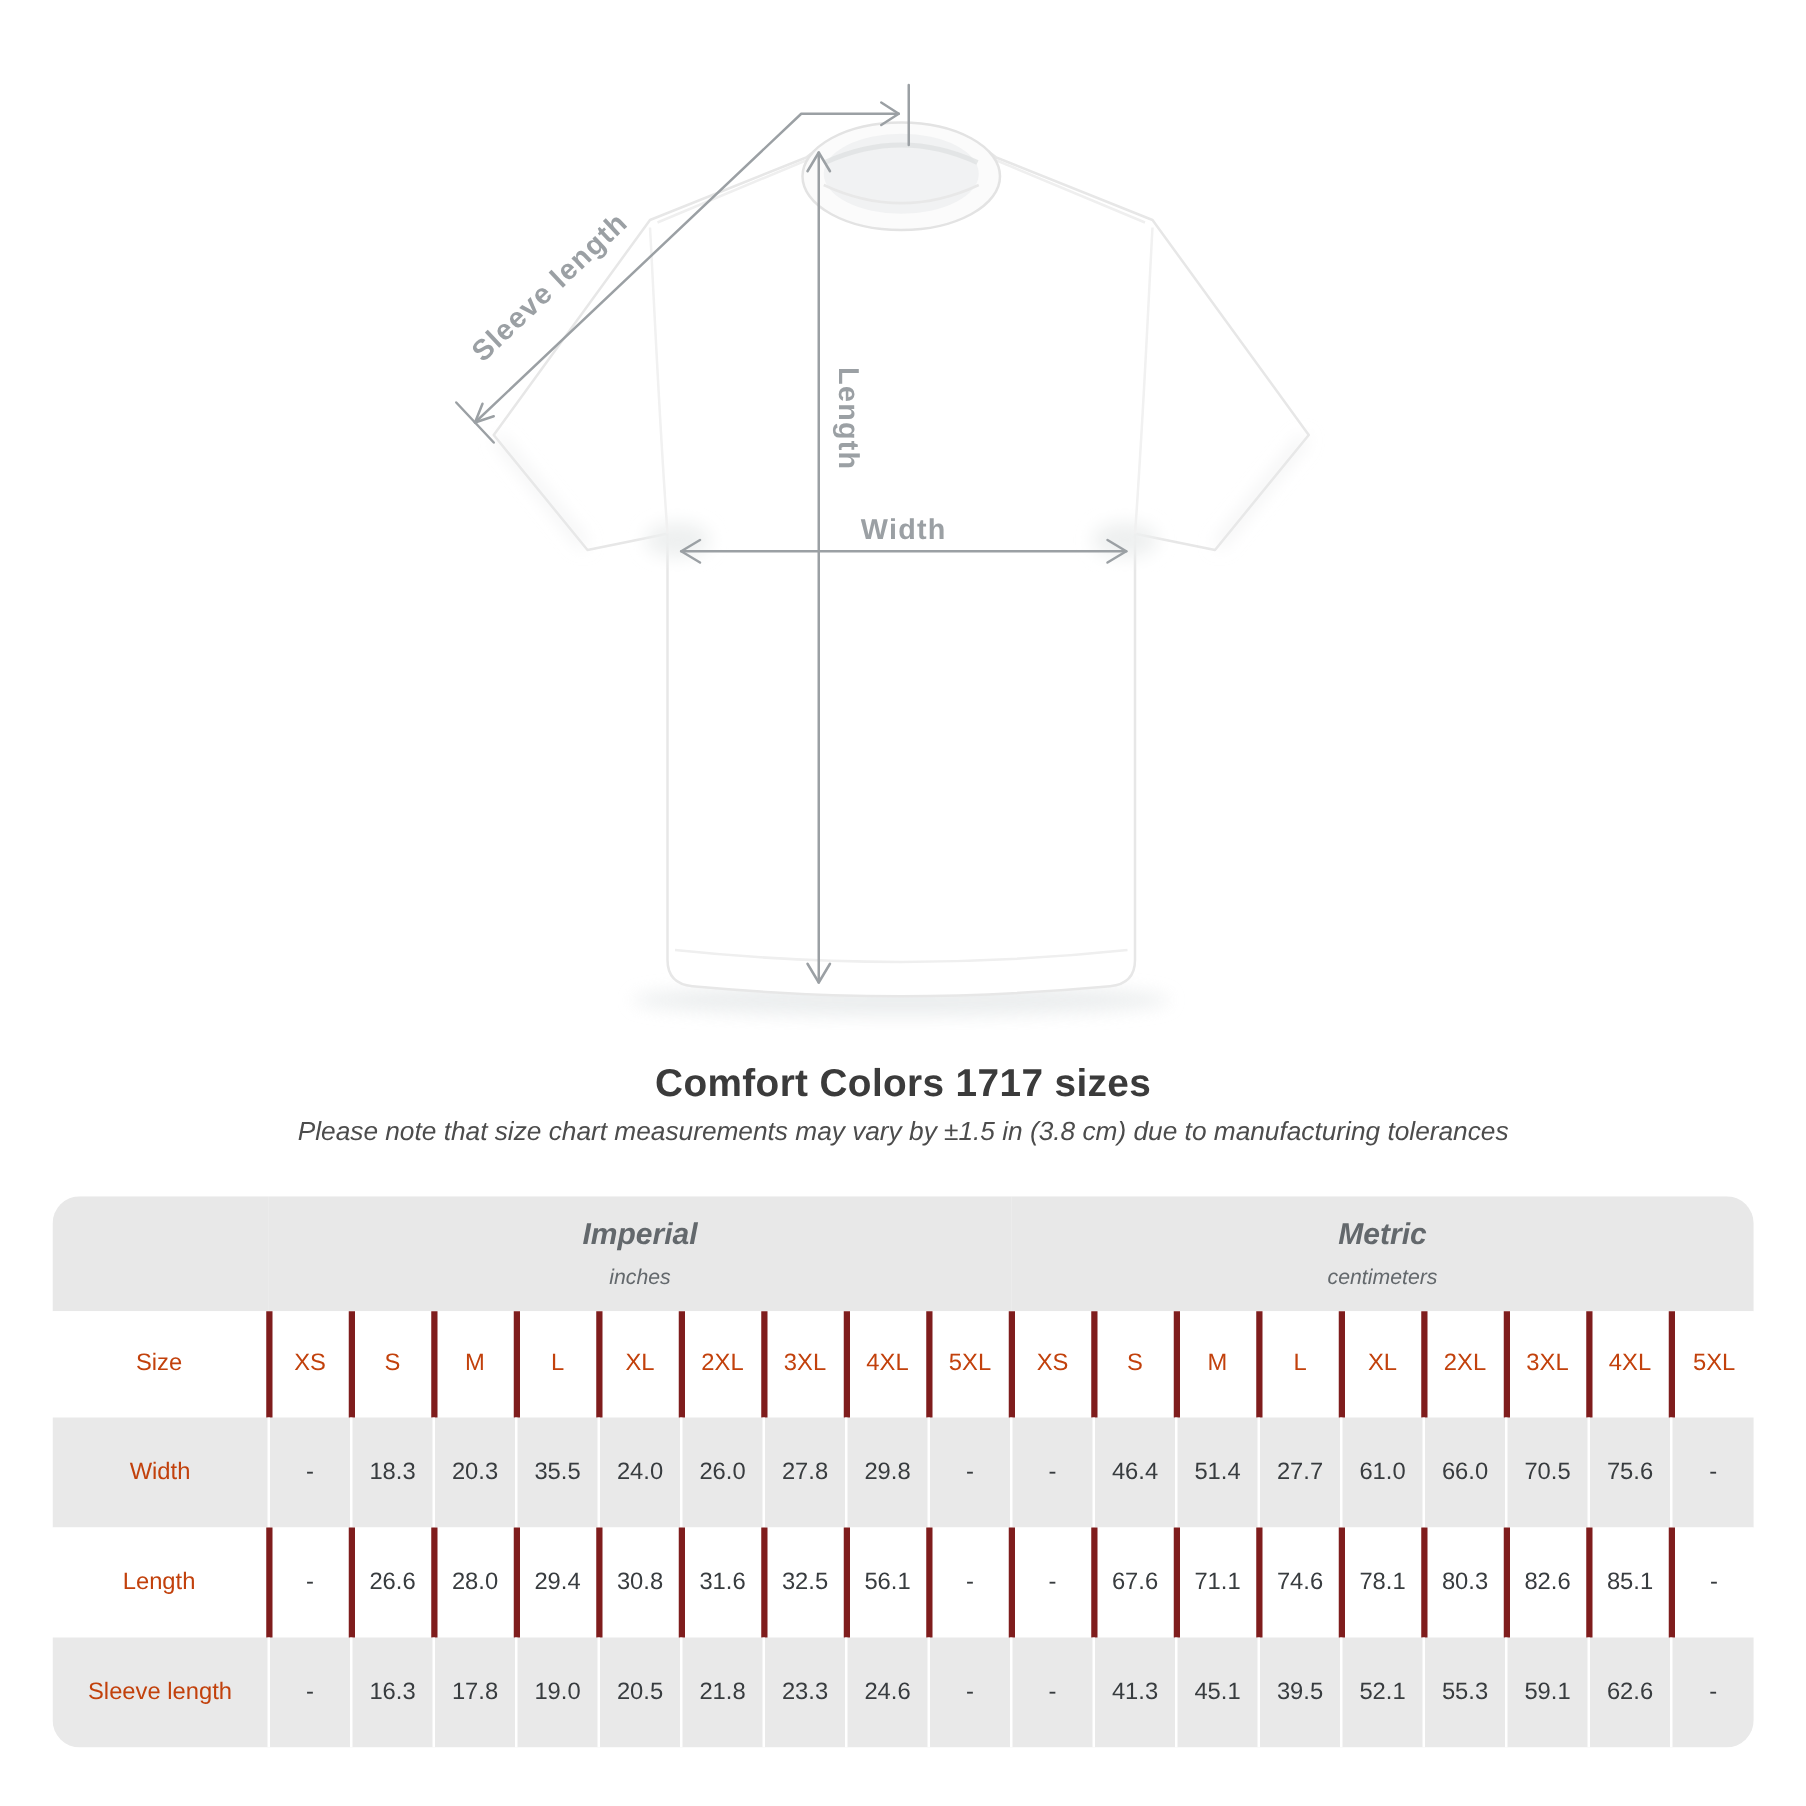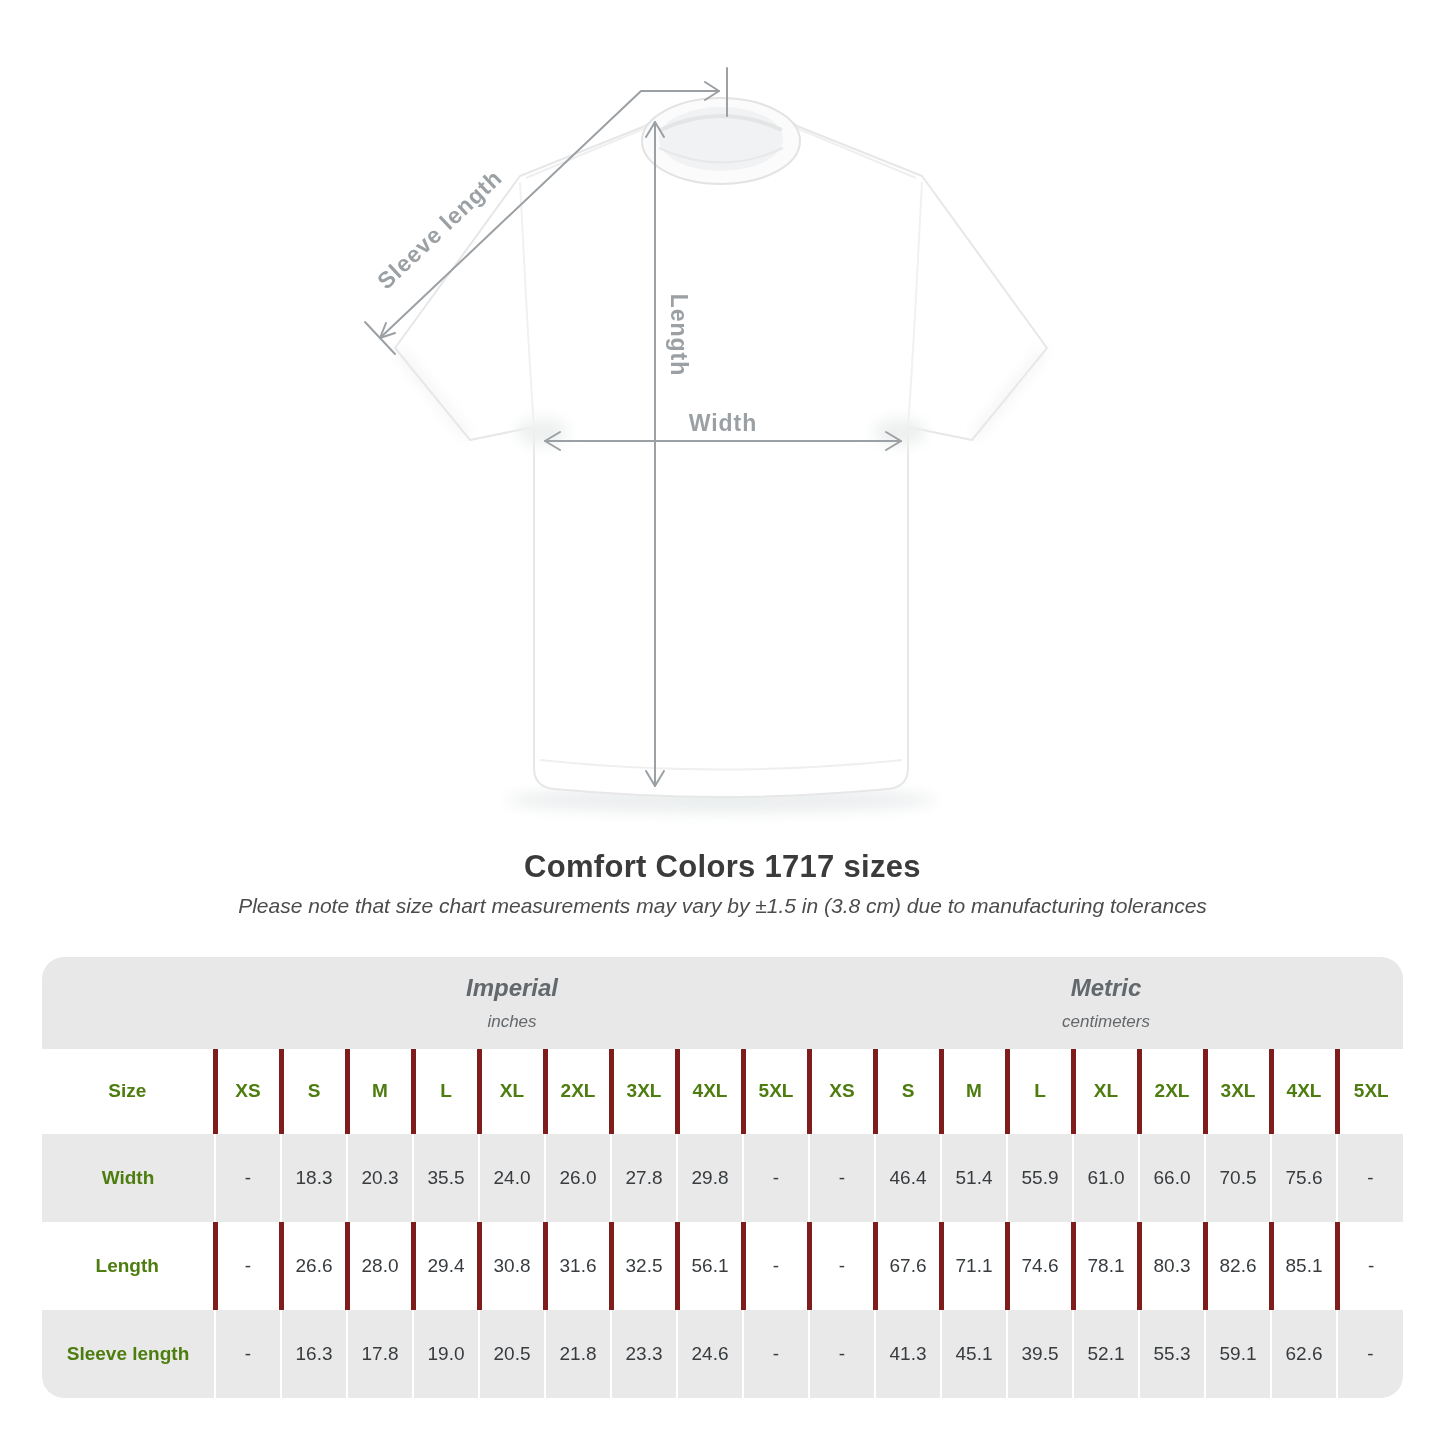--- a/index.html
+++ b/index.html
@@ -23,21 +23,21 @@
     position: absolute; top: 957px; left: 42px; width: 1361px; height: 441px;
     border-radius: 22px; overflow: hidden; background: #ffffff;
   }
   table { width: 100%; height: 100%; border-collapse: collapse; table-layout: fixed; }
   col.label-col { width: 173px; }
 
   th, td {
     text-align: center; vertical-align: middle;
     font-size: 19px; font-weight: 400; color: #383c3f; padding: 0;
   }
-  th { font-weight: 700; color: #4d7c0f; }
+  th { font-weight: 400; color: #c2410c; }
 
   tr.band  { background: #e8e8e8; height: 88px; }
   tr.sizes { background: #ffffff; height: 82px; }
   tr.shade { background: #e9e9e9; height: 85px; }
   tr.light { background: #ffffff; height: 84px; }
 
   tr.sizes > * + *, tr.light > * + * { border-left: 5px solid #7f1d1d; }
   tr.shade > * + * { border-left: 2px solid #ffffff; }
 
   .ghead { display: flex; flex-direction: column; align-items: center; justify-content: center; }
@@ -196,21 +196,21 @@
           <td>20.3</td>
           <td>35.5</td>
           <td>24.0</td>
           <td>26.0</td>
           <td>27.8</td>
           <td>29.8</td>
           <td>-</td>
           <td>-</td>
           <td>46.4</td>
           <td>51.4</td>
-          <td>55.9</td>
+          <td>27.7</td>
           <td>61.0</td>
           <td>66.0</td>
           <td>70.5</td>
           <td>75.6</td>
           <td>-</td>
         </tr>
 
         <tr class="light">
           <th>Length</th>
           <td>-</td>

